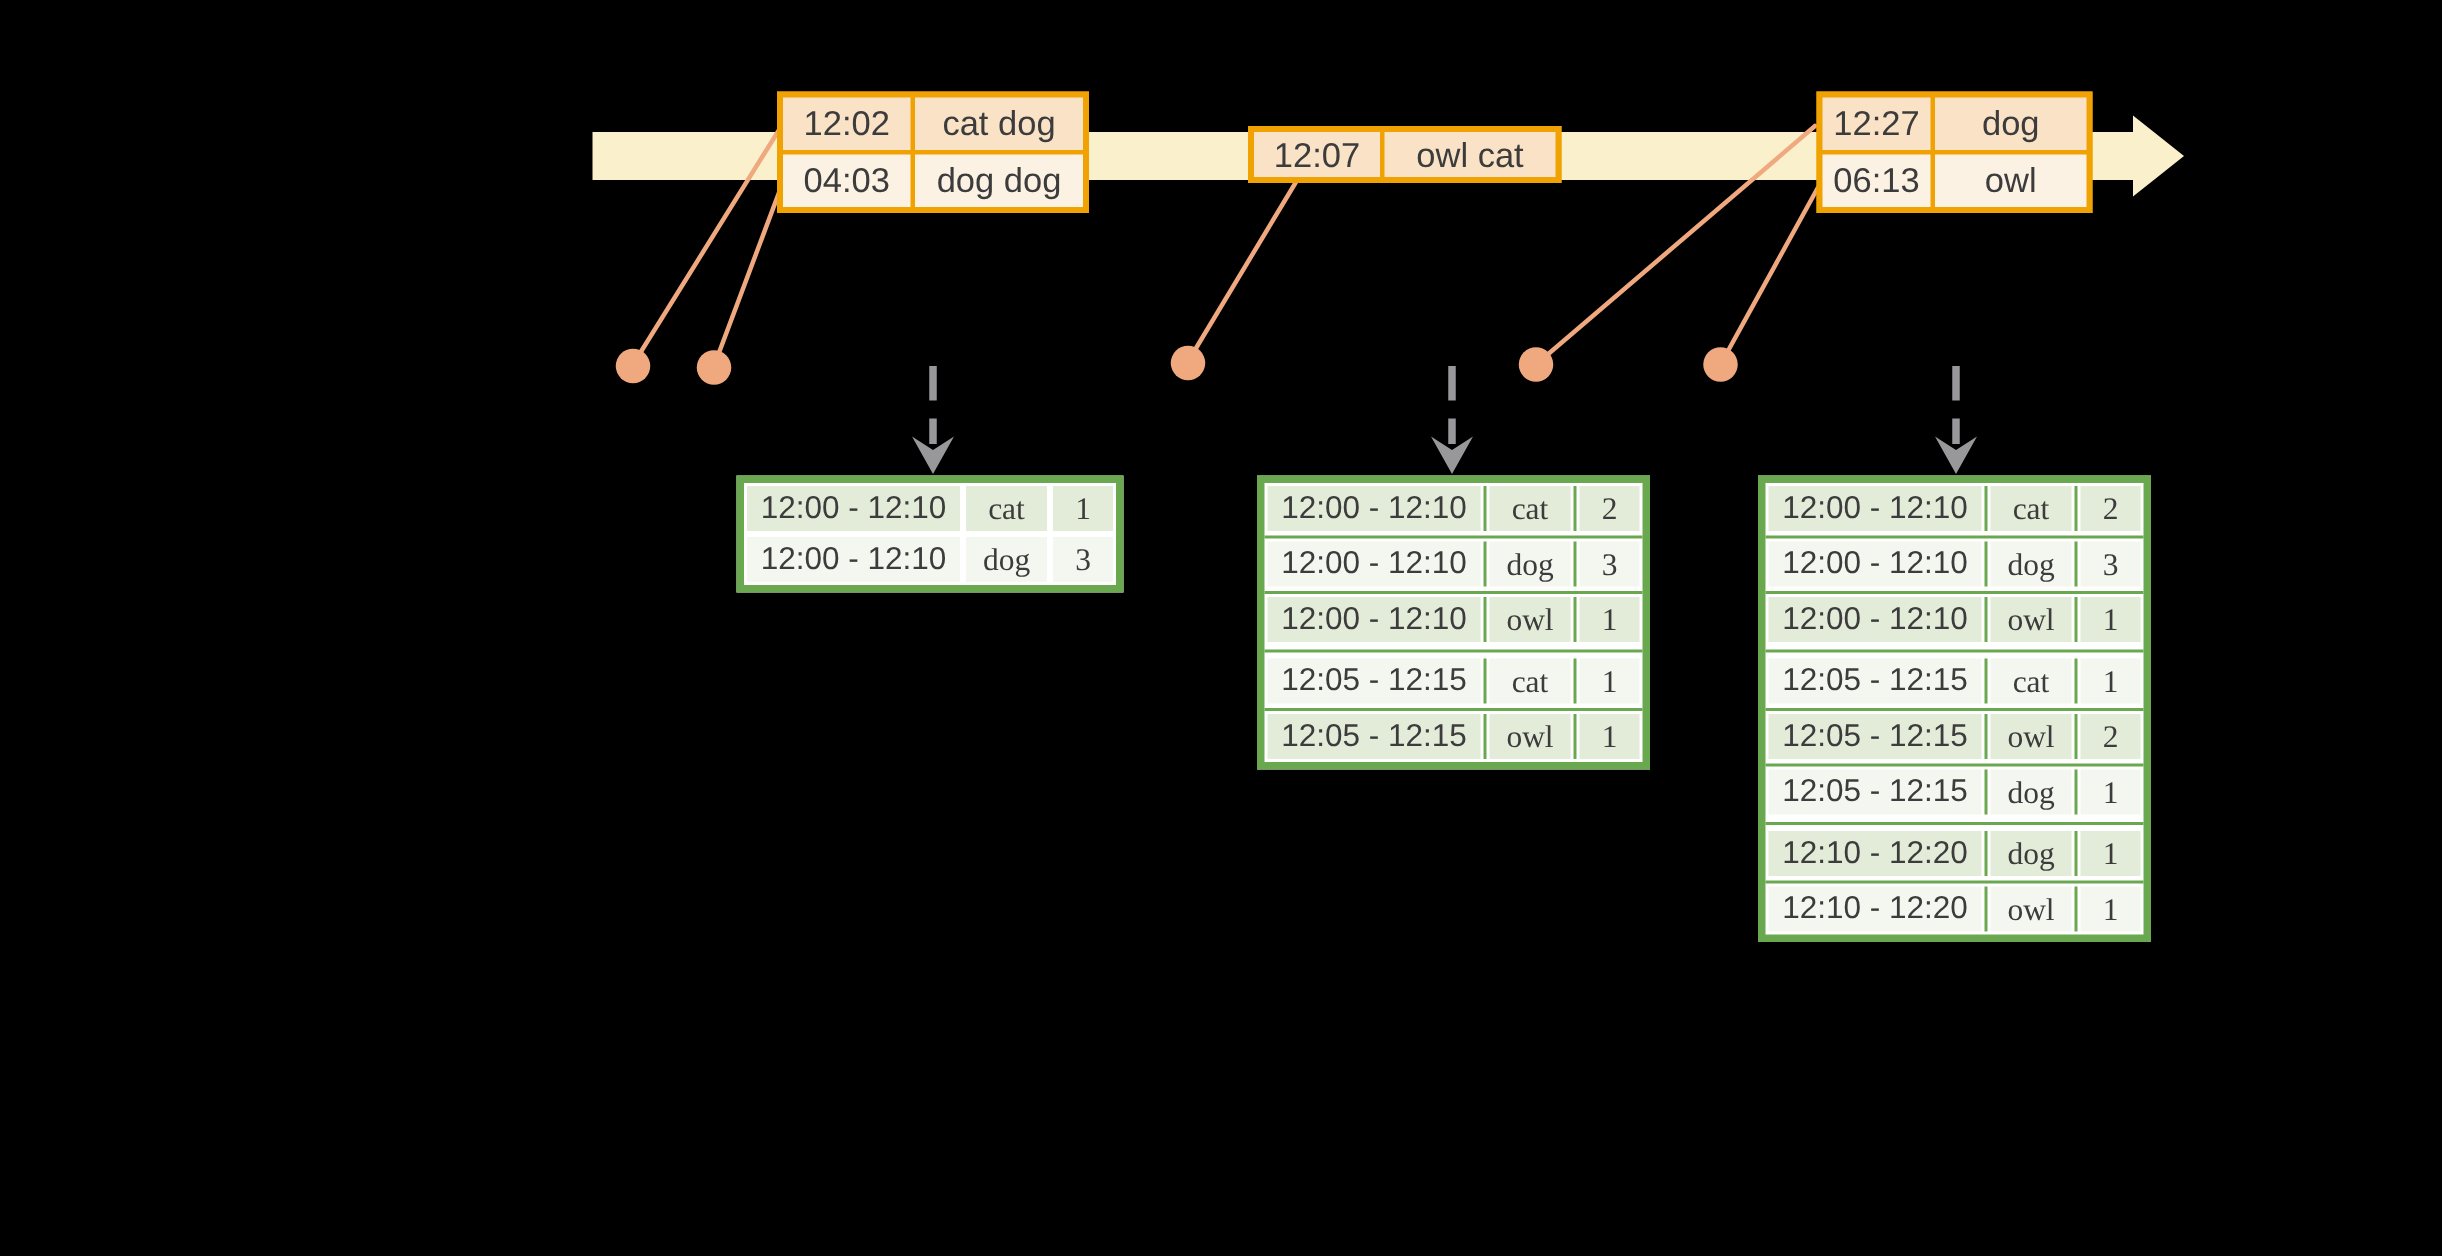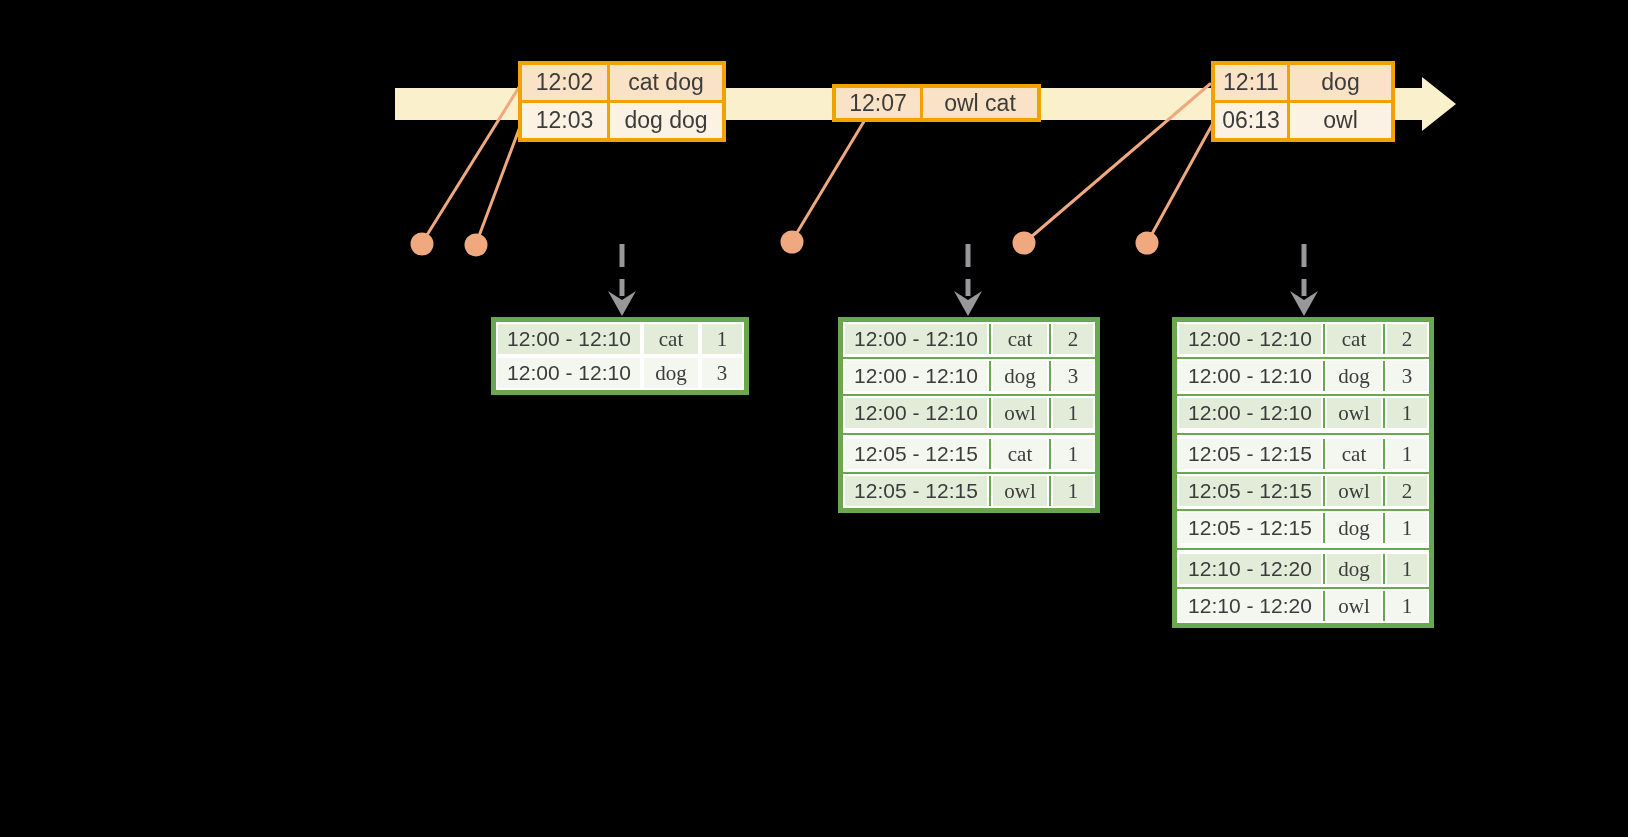--- a/index.html
+++ b/index.html
@@ -106,37 +106,37 @@
   </svg>
 
   <div class="ebox e1">
 
       <div class="erow">
         <div class="ecell etime">12:02</div>
         <div class="ecell ewords">cat dog</div>
       </div>
 
       <div class="erow">
-        <div class="ecell etime">12:03</div>
+        <div class="ecell etime">04:03</div>
         <div class="ecell ewords">dog dog</div>
       </div>
     </div>
 
   <div class="ebox e2">
 
       <div class="erow">
         <div class="ecell etime">12:07</div>
         <div class="ecell ewords">owl cat</div>
       </div>
     </div>
 
   <div class="ebox e3">
 
       <div class="erow">
-        <div class="ecell etime">12:11</div>
+        <div class="ecell etime">12:27</div>
         <div class="ecell ewords">dog</div>
       </div>
 
       <div class="erow">
         <div class="ecell etime">06:13</div>
         <div class="ecell ewords">owl</div>
       </div>
     </div>
 
   <div class="gtable t1">

